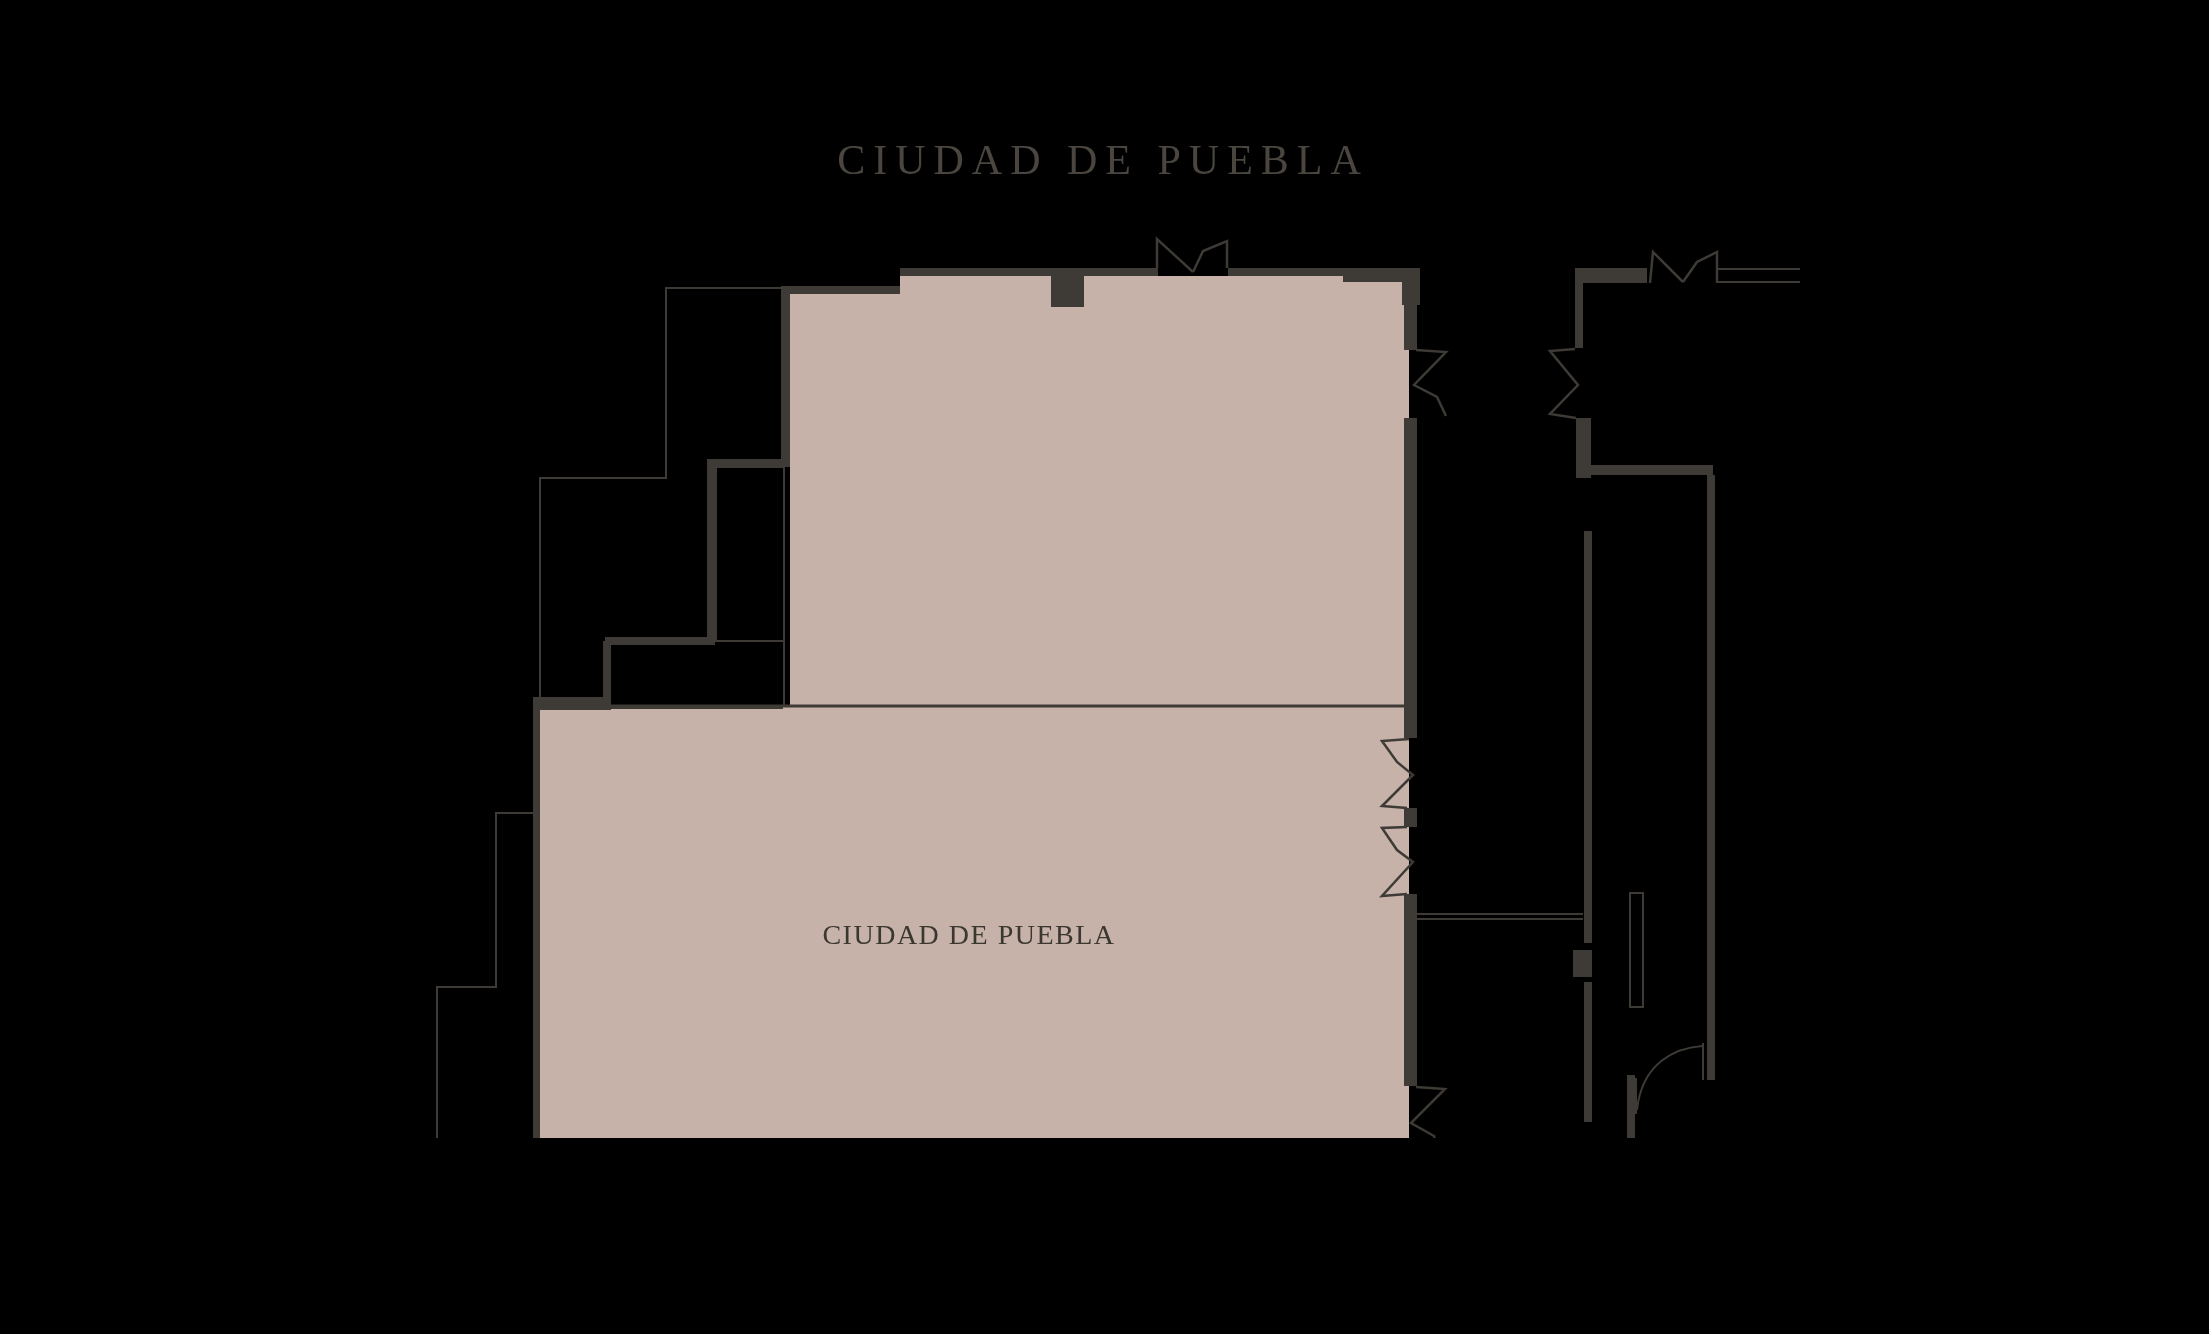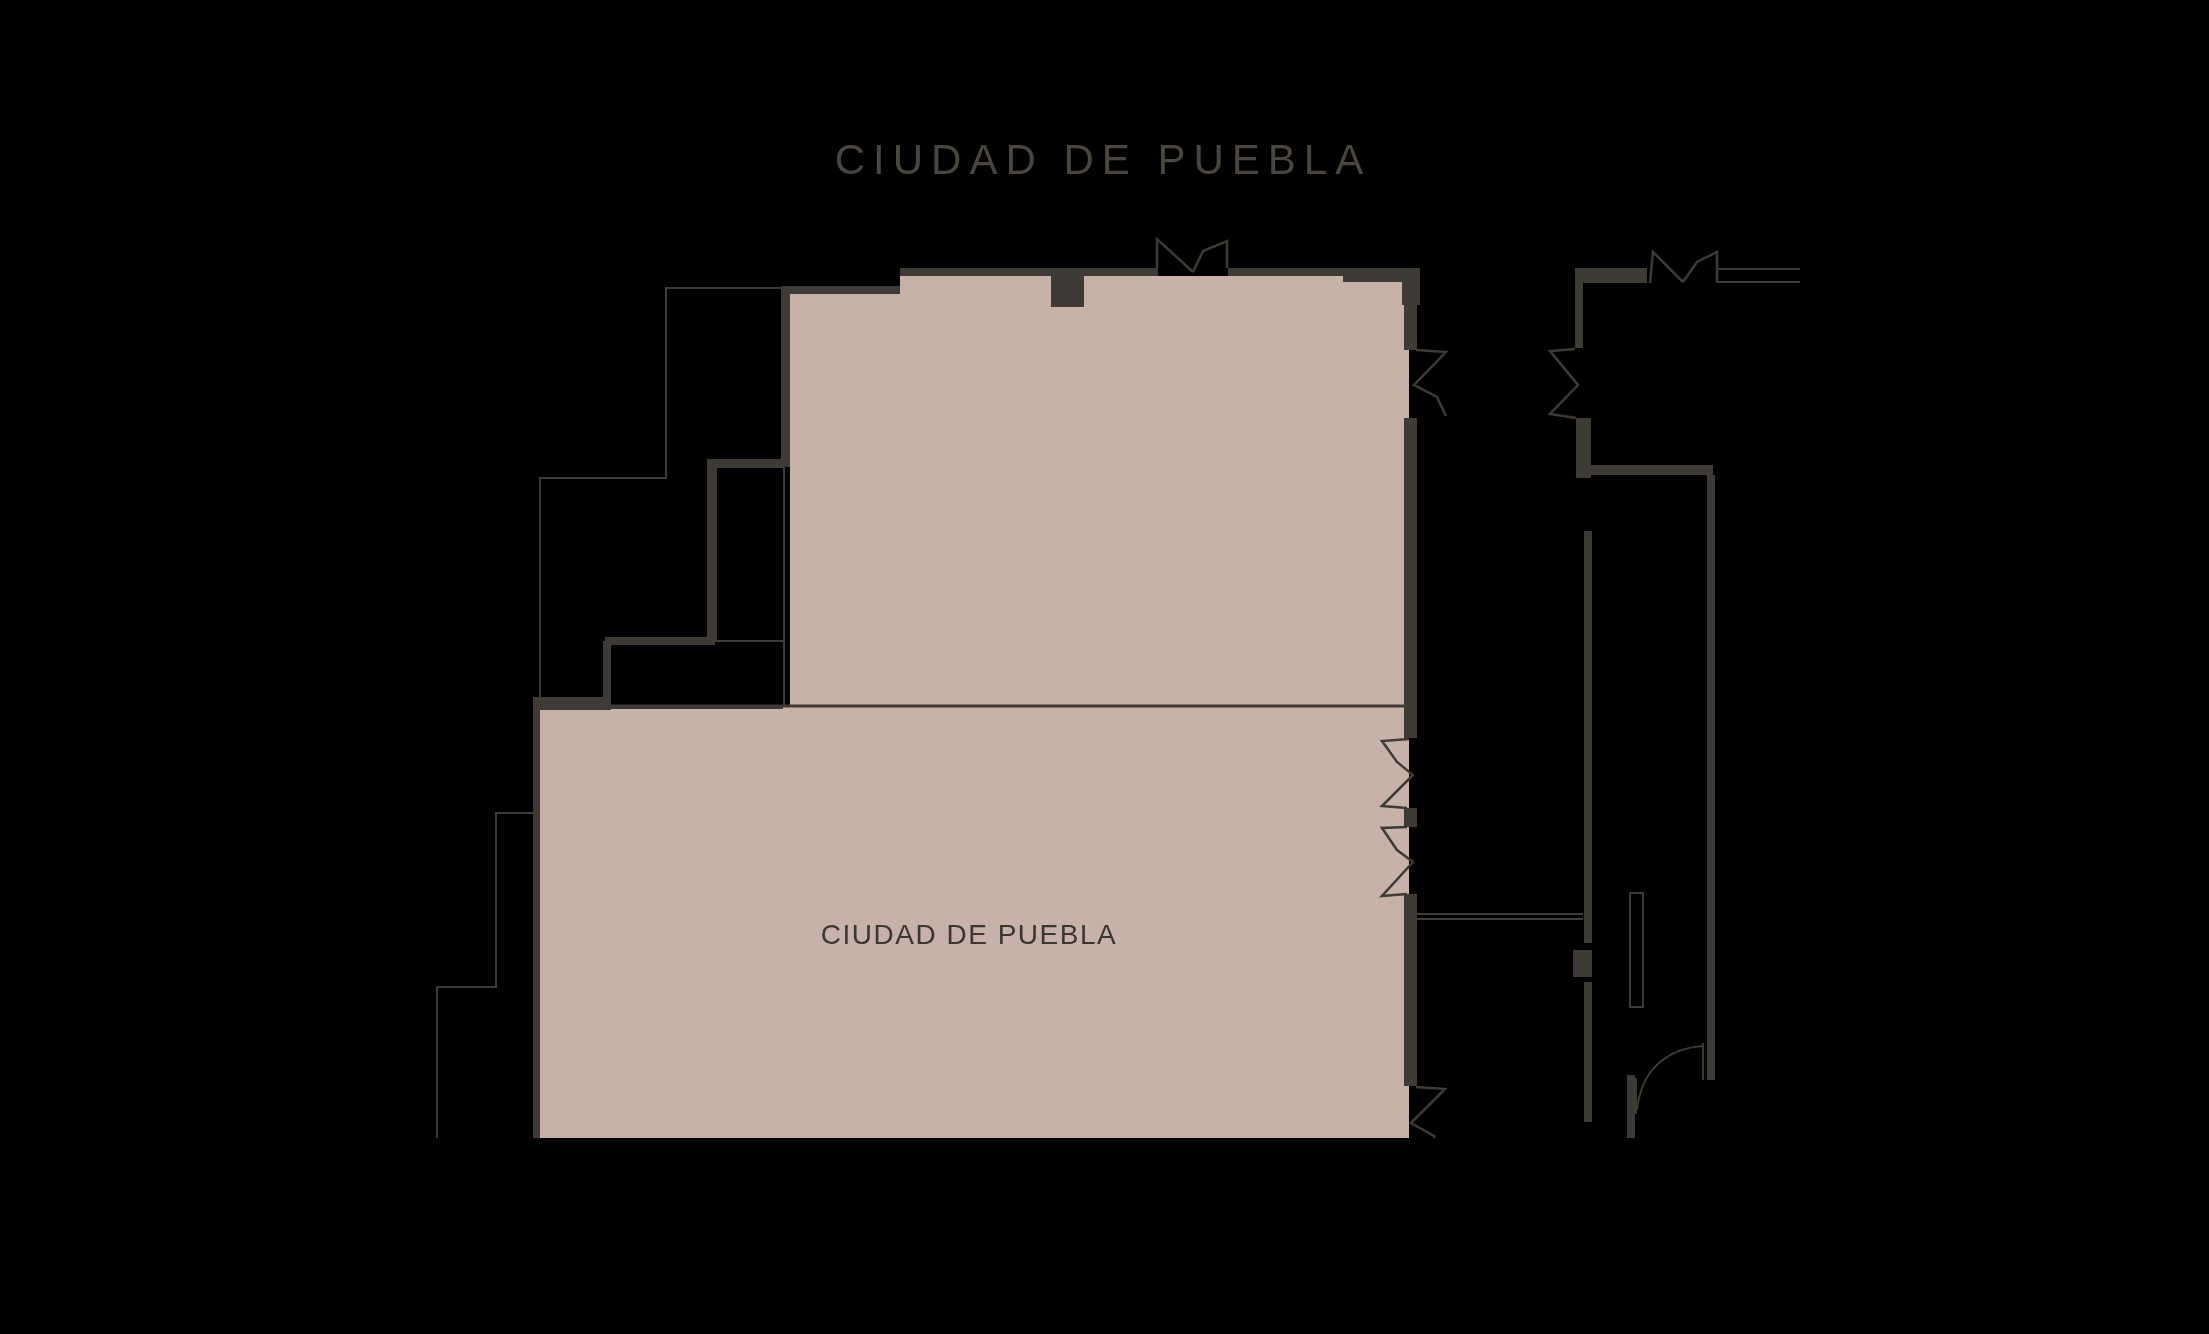--- a/index.html
+++ b/index.html
@@ -1,20 +1,20 @@
 <!DOCTYPE html>
 <html style="--bg: #000000; --wall: #3e3a35; --room: #c6b2a9; --title: #4a463f; --label: #3b3730;"><head>
 <meta charset="utf-8">
 <style>
   :root{
     --bg:#000000; --wall:#3e3a35; --room:#c6b2a9; --title:#4a463f; --label:#3b3730;
   }
   html,body{margin:0;padding:0;background:var(--bg);}
   .stage{position:relative;width:2209px;height:1138px;background:var(--bg);overflow:hidden;
-         font-family:Liberation Sans, sans-serif;}
+         font-family:Liberation Serif, serif;}
   svg{position:absolute;left:0;top:0;}
   .wall{fill:var(--wall);stroke:none;}
   .room{fill:var(--room);stroke:none;}
   .thin{stroke:var(--wall);stroke-width:2;fill:none;}
   .thin3{stroke:var(--wall);stroke-width:3;fill:none;}
   .sym{stroke:var(--wall);stroke-width:2.5;fill:none;stroke-linejoin:miter;stroke-linecap:butt;}
   .tick{stroke:var(--wall);stroke-width:3;fill:var(--bg);}
   .title-text{fill:var(--title);font-size:42px;letter-spacing:8px;text-anchor:middle;}
   .label-text{fill:var(--label);font-size:28px;letter-spacing:1.5px;text-anchor:middle;}
 </style>

